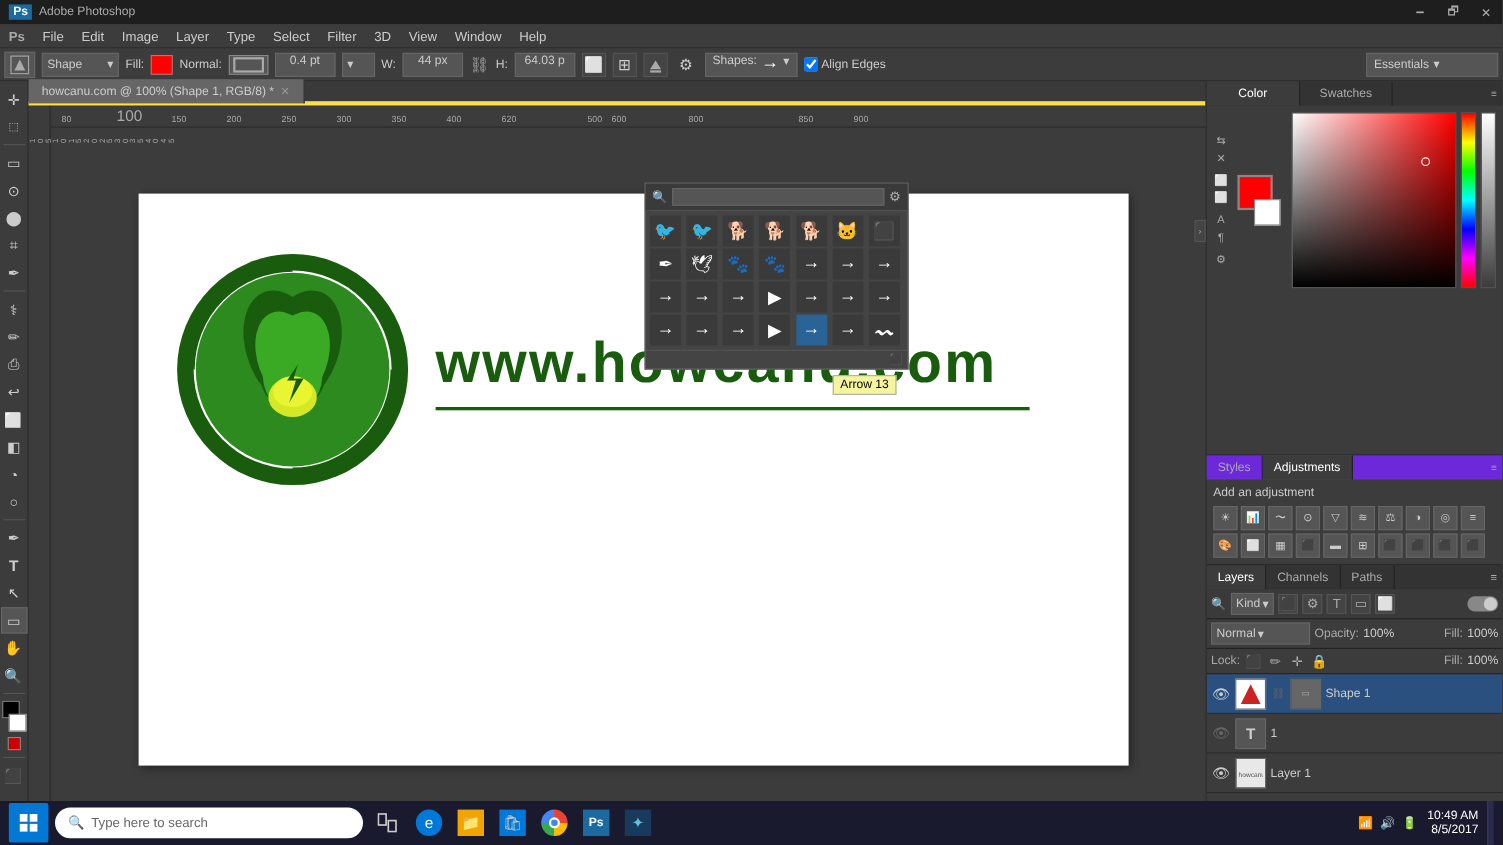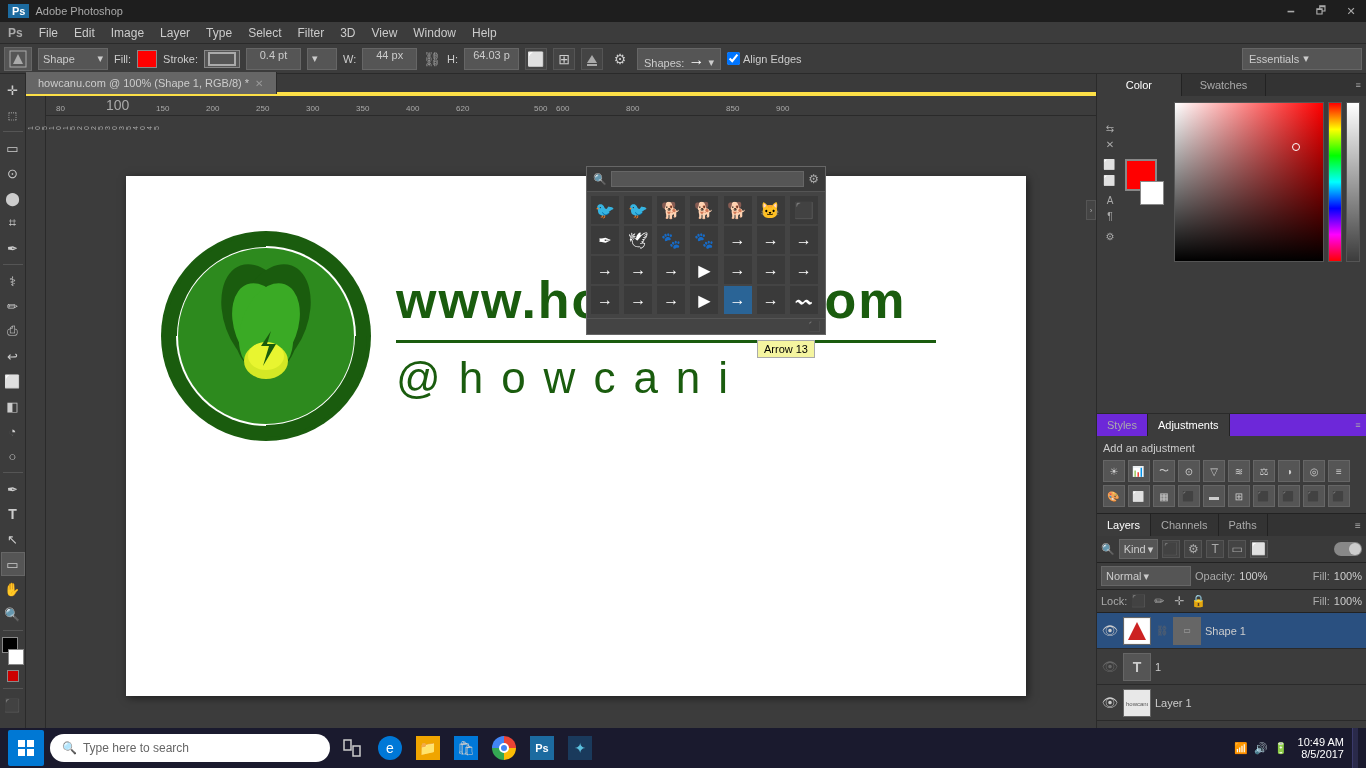--- a/index.html
+++ b/index.html
@@ -24,21 +24,21 @@
       width: 100%; height: 30px; background: #3c3c3c; display: flex; align-items: center; padding: 0 4px; gap: 6px; border-bottom: 1px solid #2a2a2a;
     }
     .opt-tool-icon { width: 28px; height: 24px; background: #555; border: 1px solid #666; display: flex; align-items: center; justify-content: center; font-size: 10px; color: #ccc; }
     .opt-label { font-size: 11px; color: #ccc; }
     .opt-dropdown { height: 22px; background: #555; border: 1px solid #666; color: #ccc; font-size: 11px; padding: 0 4px; min-width: 60px; display: flex; align-items: center; justify-content: space-between; cursor: pointer; }
     .opt-color-box { width: 20px; height: 18px; background: red; border: 1px solid #888; }
     .opt-stroke-preview { width: 36px; height: 18px; background: #555; border: 1px solid #888; display: flex; align-items: center; justify-content: center; }
     .opt-input { height: 22px; background: #555; border: 1px solid #666; color: #ccc; font-size: 11px; padding: 0 4px; width: 55px; text-align: center; }
     .opt-icon-btn { width: 22px; height: 22px; display: flex; align-items: center; justify-content: center; color: #ccc; font-size: 14px; cursor: pointer; background: #444; border: 1px solid #555; }
     .opt-gear { width: 22px; height: 22px; display: flex; align-items: center; justify-content: center; color: #ccc; font-size: 14px; cursor: pointer; }
-    .opt-shapes-dropdown { height: 22px; background: #555; border: 1px solid #666; color: #ccc; font-size: 11px; padding: 0 6px; display: flex; align-items: flex-end; gap: 4px; cursor: pointer; }
+    .opt-shapes-dropdown { height: 22px; background: #555; border: 1px solid #666; color: #ccc; font-size: 11px; padding: 0 6px; display: flex; align-items: flex-start; gap: 4px; cursor: pointer; }
     .opt-checkbox-label { display: flex; align-items: center; gap: 3px; font-size: 11px; color: #ccc; }
     .essentials-dropdown { height: 22px; background: #555; border: 1px solid #666; color: #ccc; font-size: 11px; padding: 0 6px; display: flex; align-items: center; gap: 4px; min-width: 120px; margin-left: auto; cursor: pointer; }
 
     
     #tabs-bar { width: 100%; height: 22px; background: #3a3a3a; display: flex; align-items: center; border-bottom: 4px solid #fde047; }
     .tab { height: 22px; padding: 0 12px; background: #505050; border-right: 1px solid #2a2a2a; display: flex; align-items: center; font-size: 11px; color: #ccc; cursor: pointer; gap: 6px; }
     .tab.active { background: #666; }
     .tab-close { font-size: 10px; color: #999; cursor: pointer; }
 
     
@@ -179,21 +179,21 @@
         <rect x="1" y="1" width="16" height="16" fill="none" stroke="#aaa" stroke-width="1"></rect>
         <polygon points="9,4 14,14 4,14" fill="#aaa"></polygon>
       </svg>
   </div>
   <div class="opt-dropdown" style="min-width:70px;">
     <span>Shape</span>
     <span>▾</span>
   </div>
   <span class="opt-label">Fill:</span>
   <div class="opt-color-box"></div>
-  <span class="opt-label">Stroke:</span>
+  <span class="opt-label">Normal:</span>
   <div class="opt-stroke-preview">
     <div style="width:28px;height:14px;border:2px solid #aaa;background:none;"></div>
   </div>
   <div class="opt-input">0.4 pt</div>
   <div class="opt-dropdown" style="min-width:30px;">▾</div>
   <span class="opt-label">W:</span>
   <div class="opt-input">44 px</div>
   <span style="color:#aaa;font-size:14px;">⛓</span>
   <span class="opt-label">H:</span>
   <div class="opt-input">64.03 p</div>
@@ -331,21 +331,20 @@
 
               <polygon points="115,105 105,120 113,120 107,140 120,118 111,118" fill="#1a5c0e"></polygon>
 
               <path d="M 15,110 A 95,95 0 0,1 110,15" fill="none" stroke="#1a5c0e" stroke-width="12"></path>
               <path d="M 205,110 A 95,95 0 0,1 110,205" fill="none" stroke="#1a5c0e" stroke-width="12"></path>
             </svg>
 
             <div style="display:flex;flex-direction:column;gap:10px;">
               <div style="font-size:52px;font-weight:bold;color:#1a5c0e;letter-spacing:2px;font-family:Arial,sans-serif;">www.howcanu.com</div>
               <div style="width:540px;height:3px;background:#1a5c0e;"></div>
-              <div style="font-size:44px;color:#1a5c0e;letter-spacing:18px;font-family:Arial,sans-serif;">@howcani</div>
             </div>
           </div>
 
           <div style="position:absolute;top:20px;left:490px;">
             <svg width="60" height="120" viewBox="0 0 60 120">
               <polygon points="30,0 60,55 42,55 42,120 18,120 18,55 0,55" fill="#cc2222"></polygon>
             </svg>
           </div>
         </div>
 

